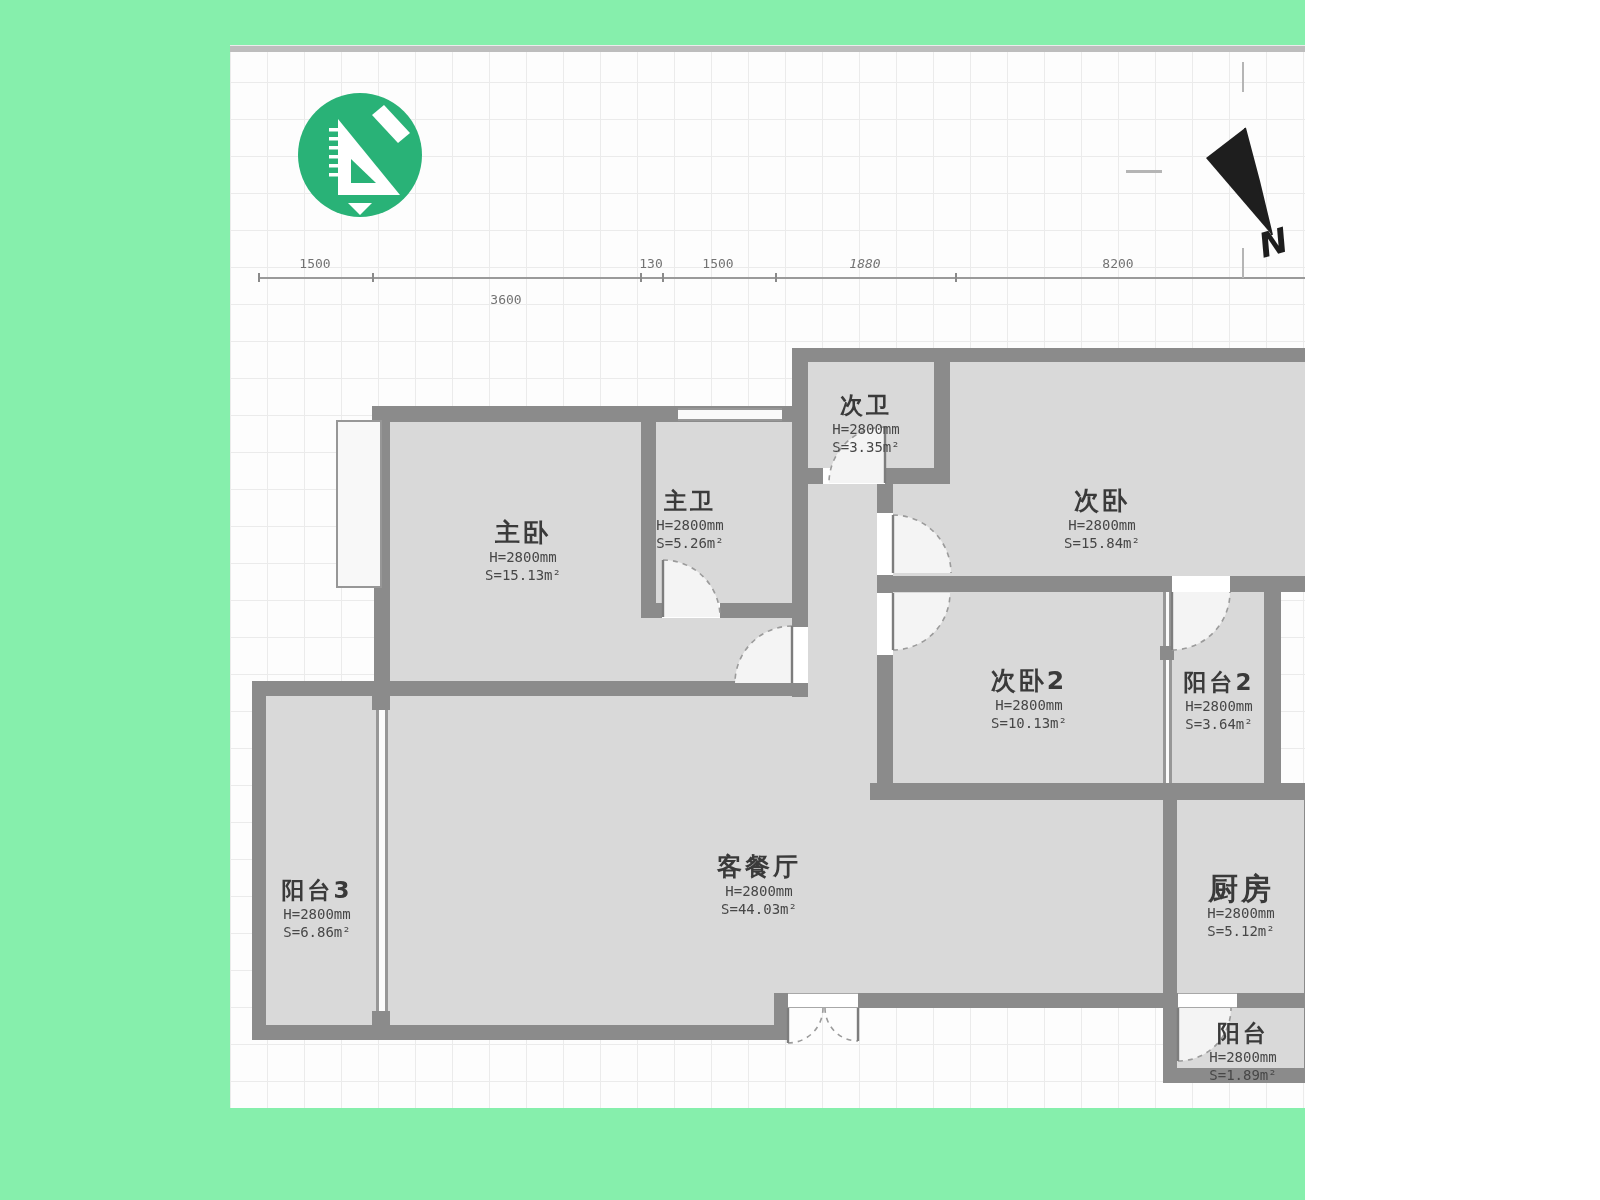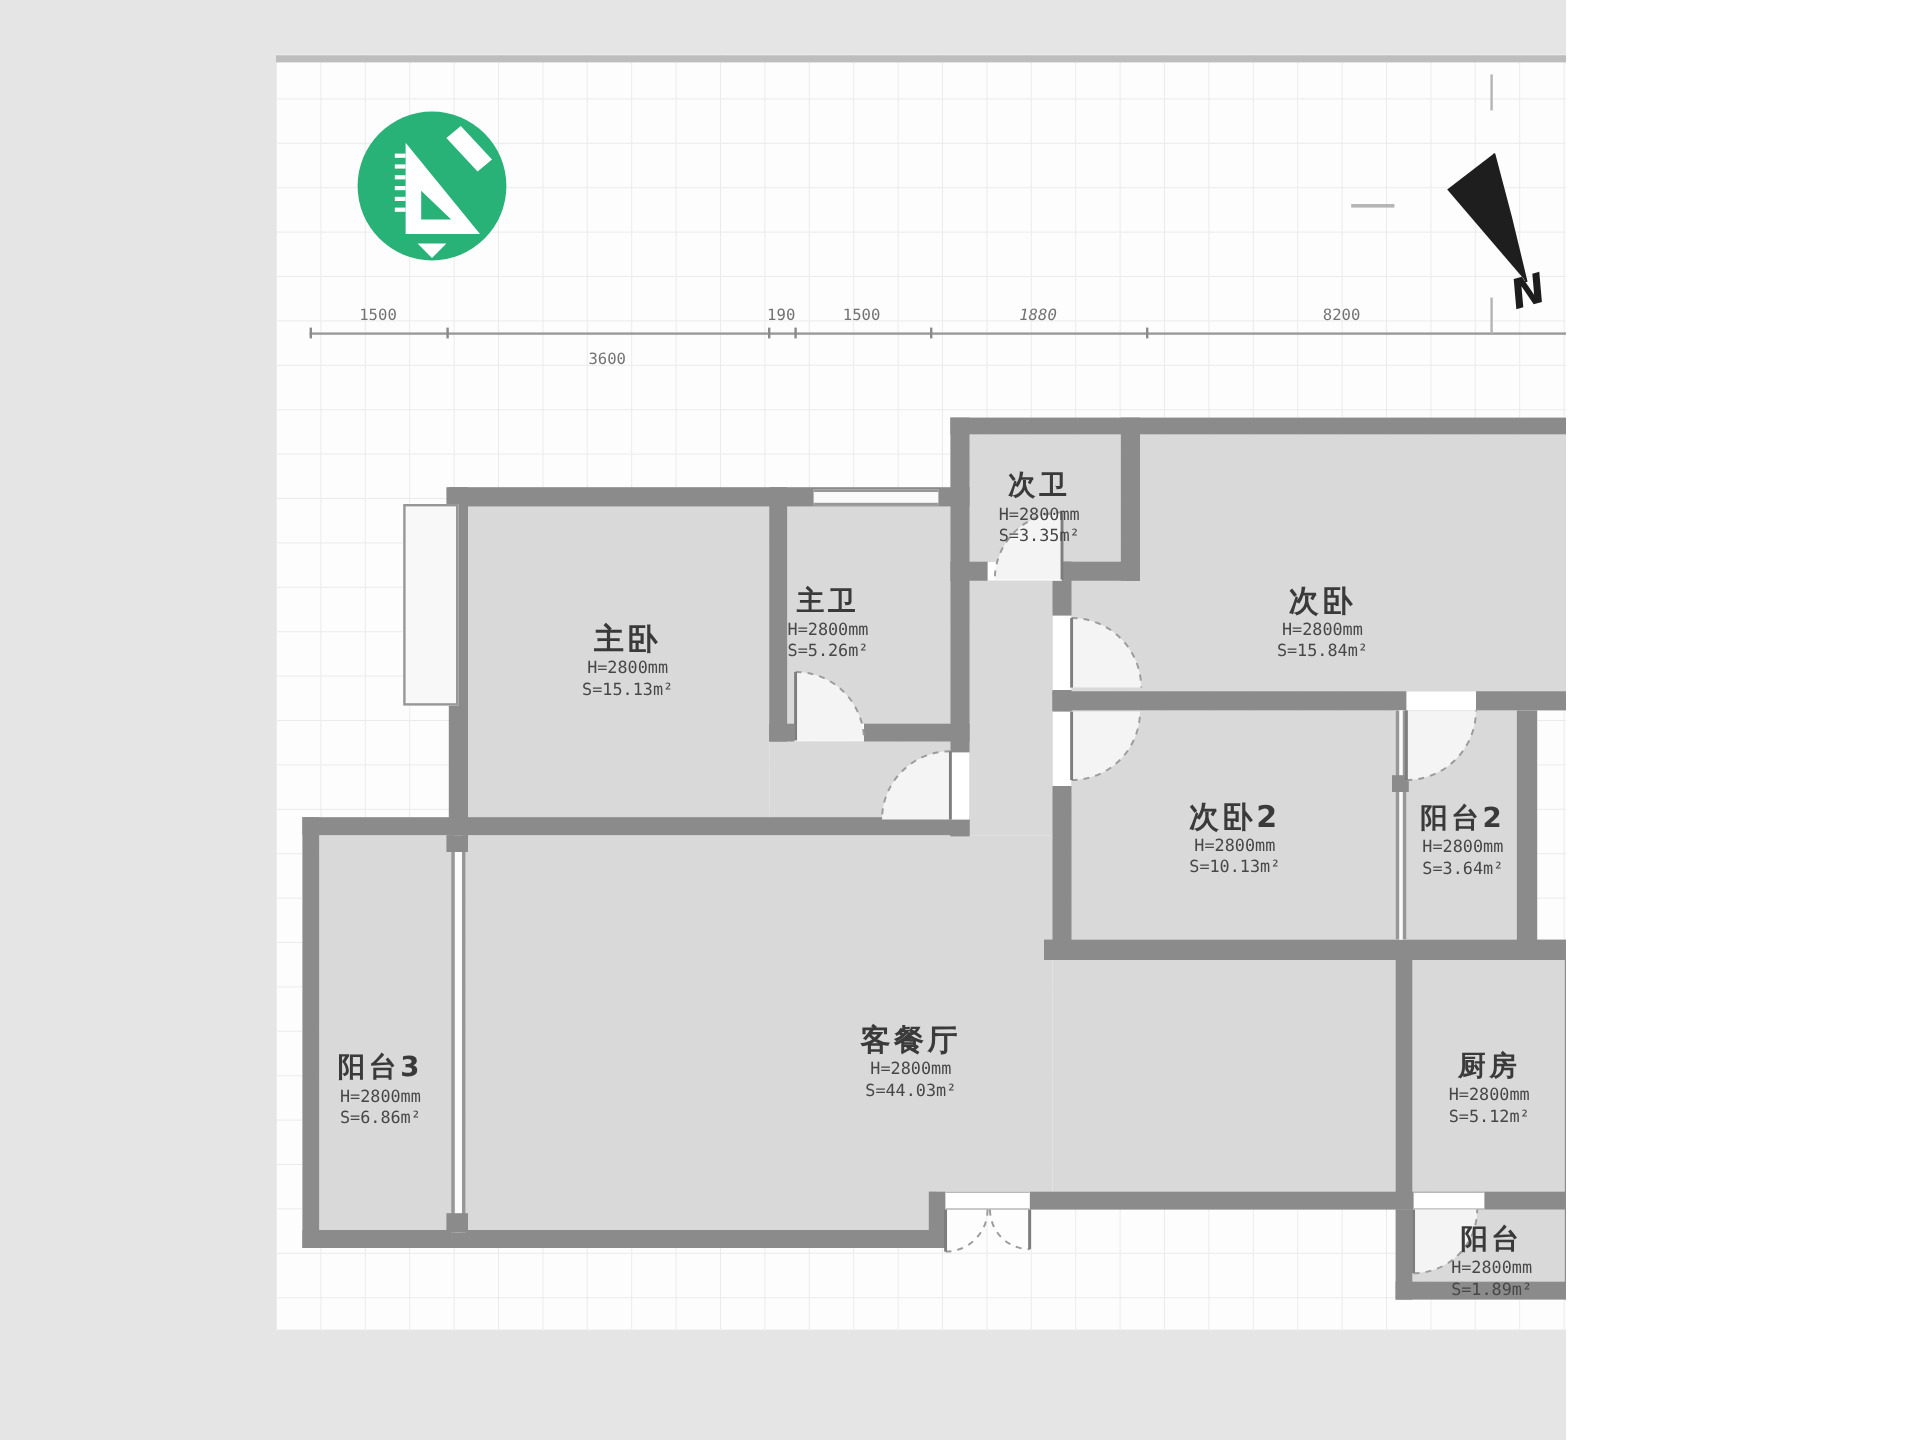--- a/index.html
+++ b/index.html
@@ -1,16 +1,16 @@
 <!DOCTYPE html>
 <html><head>
 <meta charset="utf-8">
 <style>
   html,body{margin:0;padding:0;background:#ffffff;}
-  #stage{position:relative;width:1305px;height:1200px;background:#e5e5e5;overflow:hidden;
+  #stage{position:relative;width:1305px;height:1200px;background:#86efac;overflow:hidden;
          font-family:"DejaVu Sans",sans-serif;}
   .grid{position:absolute;left:230px;top:45px;width:1118px;height:1063px;background:#fdfdfd;
         background-image:linear-gradient(#ebebeb 1px,transparent 1px),
                          linear-gradient(90deg,#ebebeb 1px,transparent 1px);
         background-size:37px 37px;}
   .topedge{position:absolute;left:230px;top:46px;width:1118px;height:6px;background:#bdbdbd;}
   .room{position:absolute;background:#d9d9d9;}
   .wall{position:absolute;background:#8b8b8b;}
   .open{position:absolute;background:#ffffff;}
   .thr{position:absolute;background:#ffffff;border-top:1px solid #a8a8a8;border-bottom:1px solid #a8a8a8;box-sizing:border-box;}
@@ -136,21 +136,21 @@
   <div class="dimline" style="left:258px;top:277px;width:1052px;height:2px;"></div>
   <div class="tick" style="left:258px;top:273px;"></div>
   <div class="tick" style="left:372px;top:273px;"></div>
   <div class="tick" style="left:640px;top:273px;"></div>
   <div class="tick" style="left:662px;top:273px;"></div>
   <div class="tick" style="left:775px;top:273px;"></div>
   <div class="tick" style="left:955px;top:273px;"></div>
   <div class="tick" style="left:1309px;top:270px;height:16px;"></div>
   <div class="dim" style="left:315px;top:256px;">1500</div>
   <div class="dim" style="left:506px;top:256px;margin-top:36px;">3600</div>
-  <div class="dim" style="left:651px;top:256px;">190</div>
+  <div class="dim" style="left:651px;top:256px;">130</div>
   <div class="dim" style="left:718px;top:256px;">1500</div>
   <div class="dim" style="left:865px;top:256px;font-style:italic;">1880</div>
   <div class="dim" style="left:1118px;top:256px;">8200</div>
 
   <div class="ext" style="left:1242px;top:62px;width:2px;height:30px;"></div>
   <div class="ext" style="left:1242px;top:248px;width:2px;height:30px;"></div>
   <div class="ext" style="left:1126px;top:170px;width:36px;height:3px;"></div>
   <div class="ext" style="left:1320px;top:172px;width:36px;height:3px;"></div>
 
   <div class="rlabel" style="left:523px;top:518px;">
@@ -187,21 +187,21 @@
     <div class="rname" style="font-size:23px;margin-top:35px;">阳台3</div>
     <div class="rsub">H=2800mm</div>
     <div class="rsub">S=6.86m²</div>
   </div>
   <div class="rlabel" style="left:759px;top:852px;">
     <div class="rname">客餐厅</div>
     <div class="rsub">H=2800mm</div>
     <div class="rsub">S=44.03m²</div>
   </div>
   <div class="rlabel" style="left:1241px;top:874px;">
-    <div class="rname" style="font-size:23px;">厨房</div>
+    <div class="rname" style="font-size:30px;">厨房</div>
     <div class="rsub">H=2800mm</div>
     <div class="rsub">S=5.12m²</div>
   </div>
   <div class="rlabel" style="left:1243px;top:1018px;">
     <div class="rname" style="font-size:23px;">阳台</div>
     <div class="rsub">H=2800mm</div>
     <div class="rsub">S=1.89m²</div>
   </div>
 
   <div class="logo" style="background:#29b277;">

